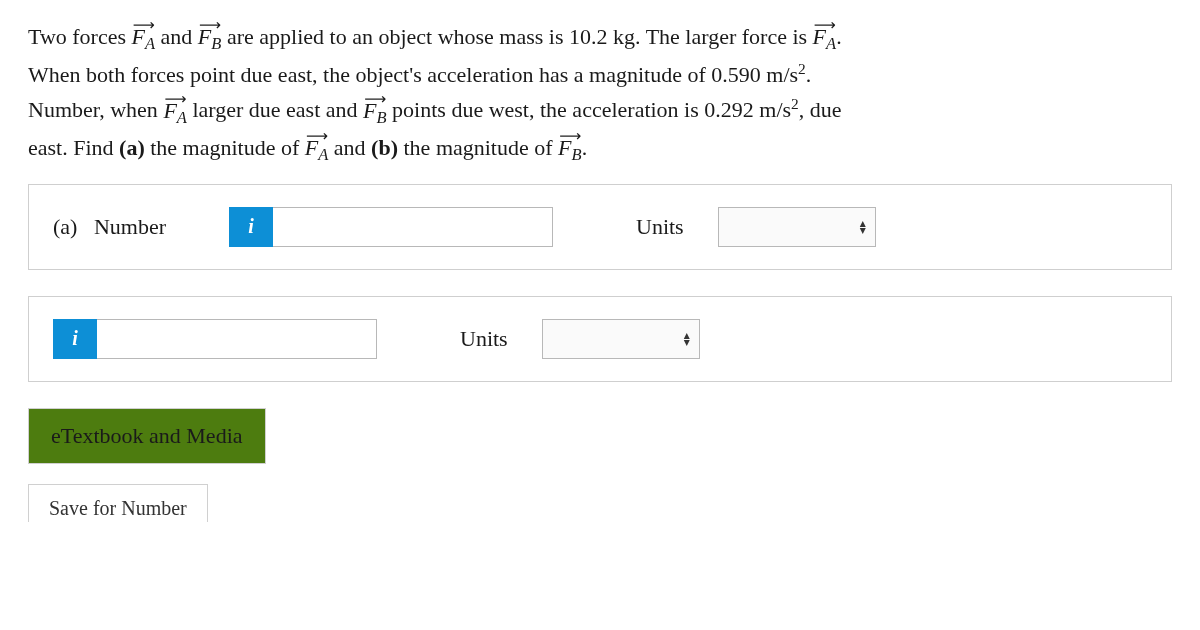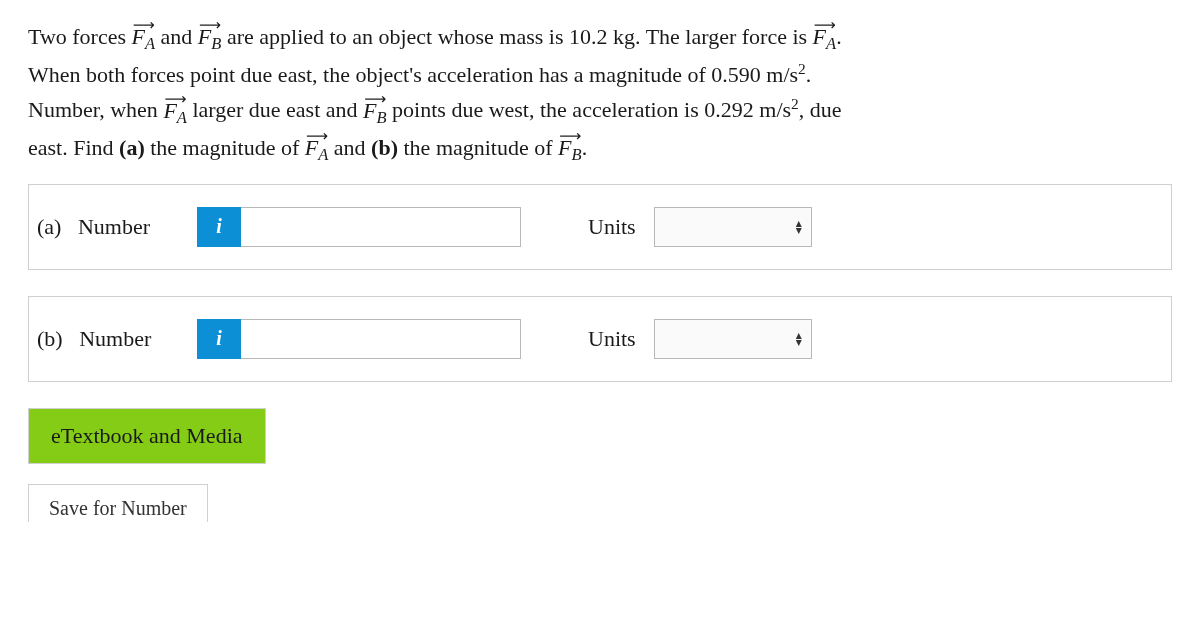--- a/index.html
+++ b/index.html
@@ -31,25 +31,25 @@
       text-align: center;
       letter-spacing: -1px;
     }
     .vec .sub {
       font-size: 0.75em;
       vertical-align: sub;
     }
     sup { font-size: 0.7em; }
     .answer-box {
       border: 1px solid #cfcfcf;
-      padding: 22px 8px;
+      padding: 22px 24px;
       margin-bottom: 26px;
       display: flex;
       align-items: center;
-      gap: 10px;
+      gap: 26px;
       width: 100%;
     }
     .part-label {
       font-size: 22px;
       min-width: 150px;
     }
     .input-group {
       display: flex;
       align-items: stretch;
     }
@@ -110,21 +110,21 @@
       line-height: 7px;
     }
     .bottom-buttons {
       display: flex;
       flex-direction: column;
       align-items: flex-start;
       gap: 20px;
       margin-top: 26px;
     }
     .etextbook-btn {
-      background: #84cc16;
+      background: #4d7c0f;
       border: 1px solid #d0d0d0;
       padding: 14px 22px;
       font-size: 22px;
       font-family: inherit;
       color: #1a1a1a;
       cursor: pointer;
     }
     .save-btn {
       background: #fff;
       border: 1px solid #d0d0d0;
@@ -158,23 +158,20 @@
     <input class="num-input" type="text" value="" style="">
   </div>
   <span class="units-label">Units</span>
   <div class="select-wrap">
     <select class="units-select"><option></option></select>
     <span class="select-caret">▴<br>▾</span>
   </div>
 </div>
 
 <div class="answer-box">
-  <div class="part-label">
-    <span>(b)</span>&nbsp;&nbsp;&nbsp;<span>Number</span>
-  </div>
   <div class="input-group">
     <div class="info-btn">i</div>
     <input class="num-input" type="text" value="" style="">
   </div>
   <span class="units-label">Units</span>
   <div class="select-wrap">
     <select class="units-select"><option></option></select>
     <span class="select-caret">▴<br>▾</span>
   </div>
 </div>

